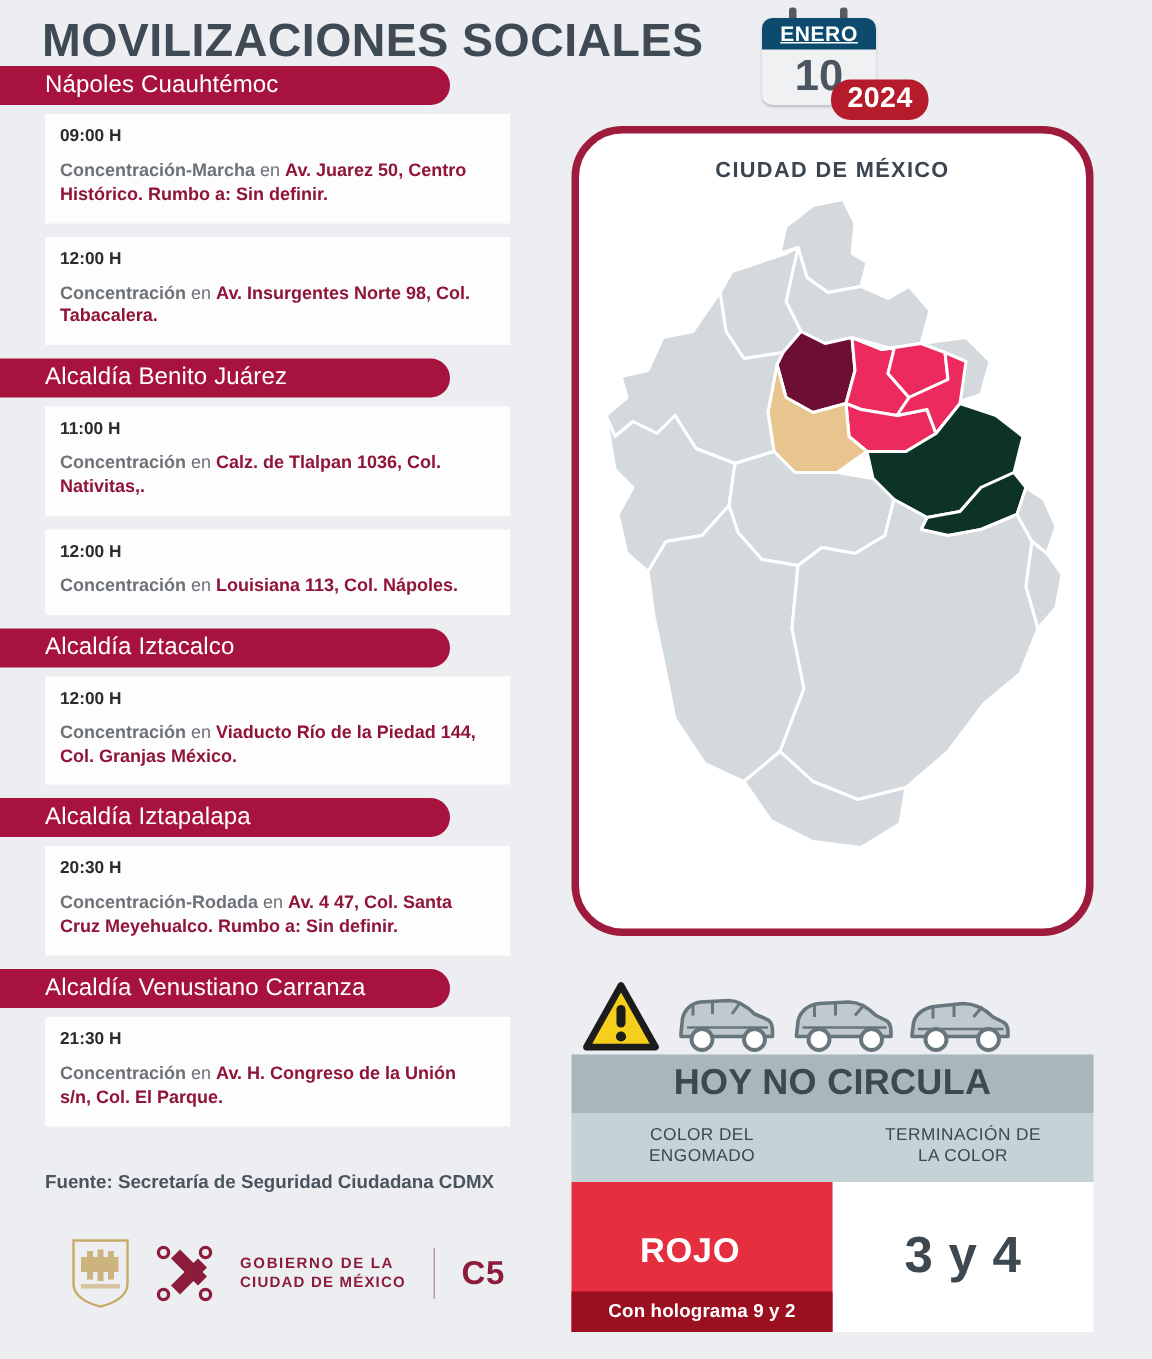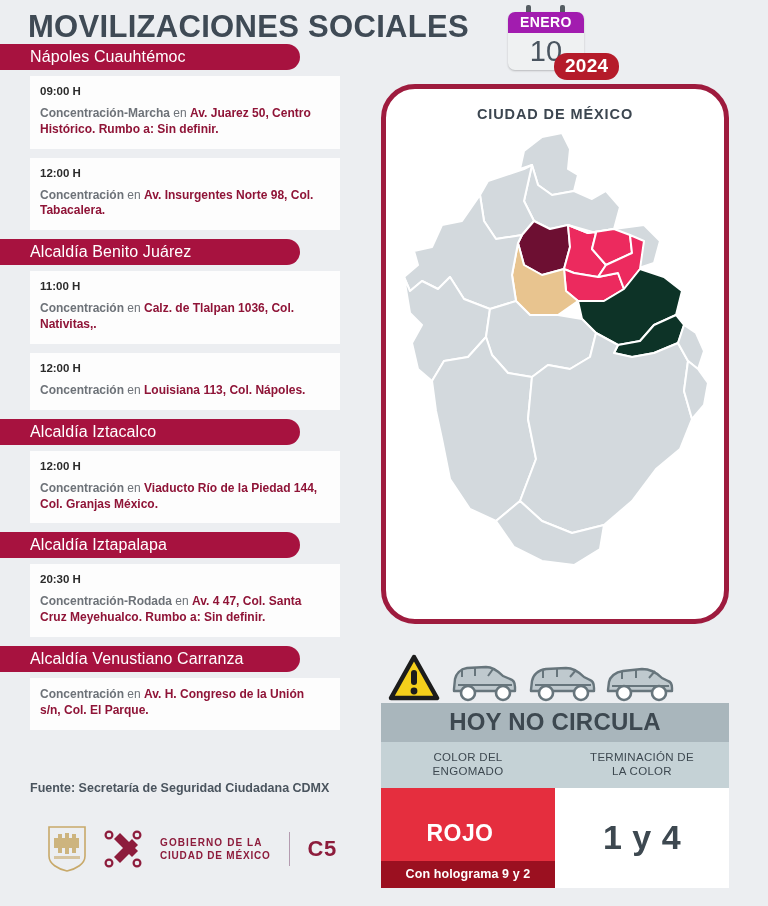--- a/index.html
+++ b/index.html
@@ -22,27 +22,28 @@
   .calendar { position: absolute; left: 508px; top: 5px; width: 80px; height: 70px; }
   .cal-ring { position: absolute; width: 5px; height: 11px; background: #555d63; border-radius: 2px; top: 0; }
   .cal-ring.l { left: 18px; } .cal-ring.r { left: 52px; }
   .cal-body {
     position: absolute; top: 7px; left: 0; width: 76px; height: 58px;
     background: #eff1f2; border-radius: 7px;
     box-shadow: 0 1px 2px rgba(0,0,0,.22);
     overflow: hidden;
   }
   .cal-month {
-    height: 21px; background: #a21caf; color: #fff;
+    height: 21px; background: #0c4a6e; color: #fff;
     font-size: 14px; font-weight: bold; text-align: center; line-height: 21px;
     letter-spacing: .4px;
+    text-decoration: underline;
   }
   .cal-day {
     height: 37px; line-height: 36px; text-align: center;
-    font-size: 29px; font-weight: normal; color: #4a5560;
+    font-size: 29px; font-weight: bold; color: #4a5560;
   }
   .cal-year {
     position: absolute; left: 46px; top: 48px;
     background: #b51b2a; color: #fff; border-radius: 13px;
     font-size: 19px; font-weight: bold; padding: 2px 11px 3px;
     letter-spacing: .3px;
   }
 
   
   .left-col { position: absolute; left: 0; top: 44px; width: 362px; }
@@ -170,20 +171,21 @@
         <span>Alcaldía Iztapalapa</span>
       </div>
       <div class="event-card">
         <div class="event-time">20:30 H</div>
         <div class="event-desc"><span>Concentración-Rodada</span><span class="sep"> en </span><span class="addr">Av. 4 47, Col. Santa Cruz Meyehualco. Rumbo a: Sin definir.</span></div>
       </div>
       <div class="alcaldia-pill">
         <span>Alcaldía Venustiano Carranza</span>
       </div>
       <div class="event-card">
+        <div class="event-time">21:30 H</div>
         <div class="event-desc"><span>Concentración</span><span class="sep"> en </span><span class="addr">Av. H. Congreso de la Unión s/n, Col. El Parque.</span></div>
       </div>
     </div>
 
   <div class="fuente">Fuente: Secretaría de Seguridad Ciudadana CDMX</div>
 
   <div class="footer">
     <svg class="shield" viewBox="0 0 38 46">
       <path d="M1 1 H37 V30 C37 38 28 43 19 45 C10 43 1 38 1 30 Z" fill="none" stroke="#c8a96a" stroke-width="1.6"></path>
       <path d="M6 12 h4 v-4 h4 v4 h3 v-5 h4 v5 h3 v-4 h4 v4 h3 v10 h-3 v5 h-4 v-5 h-3 v6 h-4 v-6 h-3 v5 h-4 v-5 h-4 z" fill="#c8a96a" opacity=".85"></path>
@@ -289,17 +291,17 @@
         <span>TERMINACIÓN DE</span><br>
         <span>LA COLOR</span>
       </div>
     </div>
 
     <div class="hnc-body">
       <div class="hnc-color" id="hnc-color-cell" style="background: rgb(229, 46, 62);">
         <div class="hnc-color-name">ROJO</div>
         <div class="hnc-holo">Con holograma 9 y 2</div>
       </div>
-      <div class="hnc-plate">1 y 4</div>
+      <div class="hnc-plate">3 y 4</div>
     </div>
   </div>
 
 </div>
 
 </body></html>

